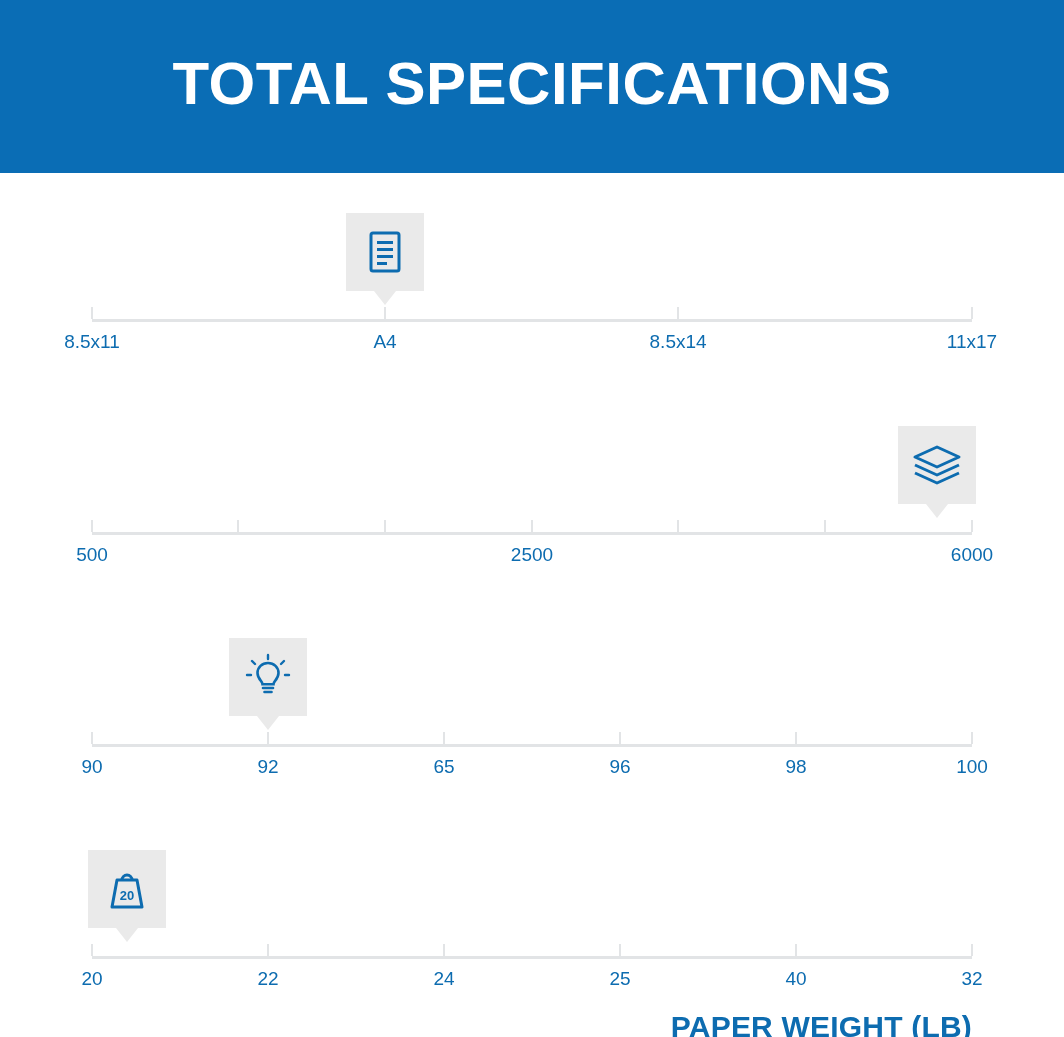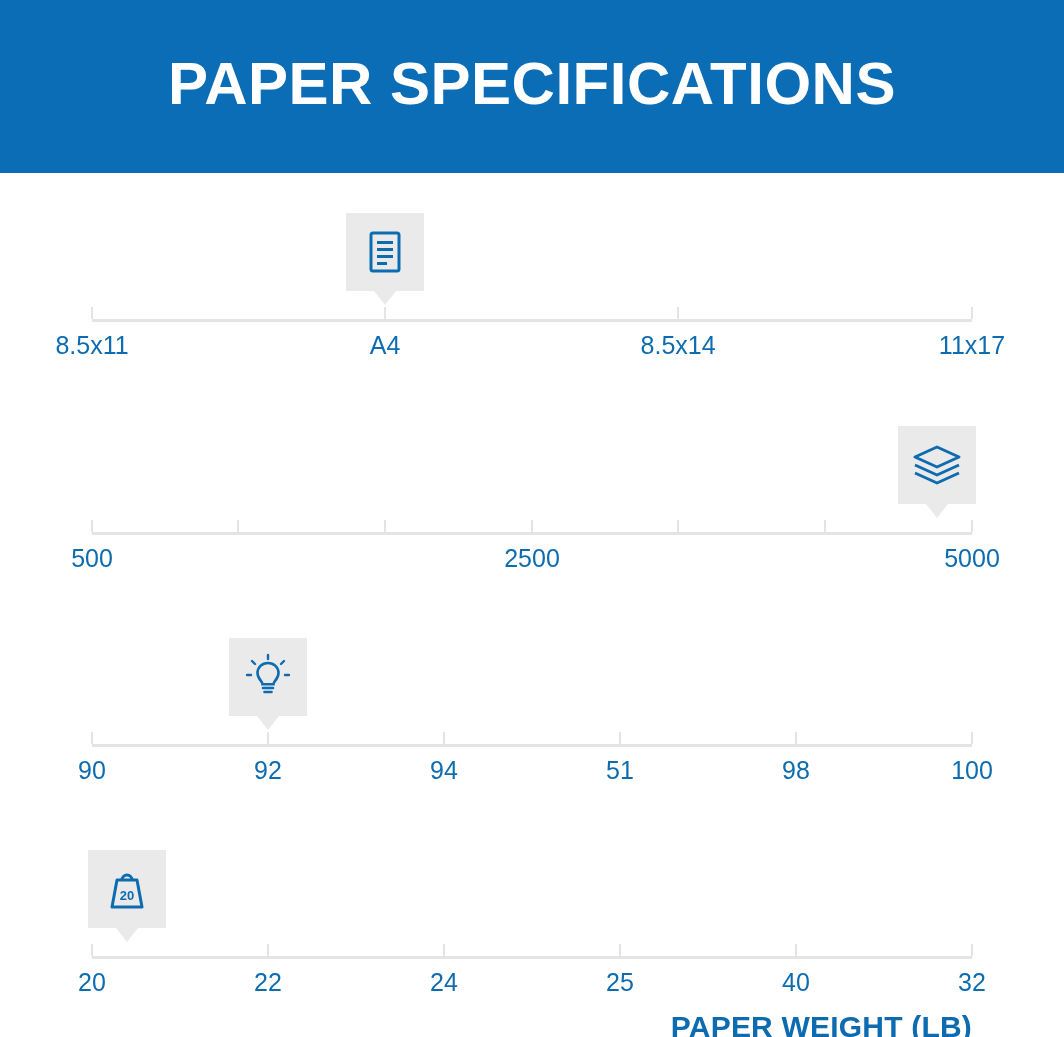--- a/index.html
+++ b/index.html
@@ -67,21 +67,21 @@
     top: -12px;
     width: 2px;
     height: 12px;
     background: #e2e4e6;
     transform: translateX(-1px);
   }
   .tick-label {
     position: absolute;
     top: 12px;
     transform: translateX(-50%);
-    font-size: 25px;
+    font-size: 19px;
     color: #0d6cb0;
     white-space: nowrap;
     font-weight: normal;
   }
 
   
   .marker {
     position: absolute;
     width: 78px;
     height: 78px;
@@ -114,21 +114,21 @@
     font-weight: bold;
     color: #0d6cb0;
     letter-spacing: 0.2px;
     white-space: nowrap;
   }
 </style>
 </head>
 <body>
 
 <div class="header">
-  <h1 class="header-title">PAPER SPECIFICATIONS</h1>
+  <h1 class="header-title">TOTAL SPECIFICATIONS</h1>
 </div>
 
 <div class="scales">
 
   <div class="scale-block" style="height:235px;">
 
     <div class="marker" style="left:calc(92px + 0.333*(1064px - 184px)); top:40px;">
       <span>
         <svg width="40" height="44" viewBox="0 0 40 44">
           <rect x="6" y="3" width="28" height="38" rx="2" fill="none" stroke="#0d6cb0" stroke-width="3"></rect>
@@ -170,21 +170,21 @@
       <div class="tick" style="left:0%"></div>
       <div class="tick" style="left:16.6%"></div>
       <div class="tick" style="left:33.3%"></div>
       <div class="tick" style="left:50%"></div>
       <div class="tick" style="left:66.6%"></div>
       <div class="tick" style="left:83.3%"></div>
       <div class="tick" style="left:100%"></div>
 
       <div class="tick-label" style="left:0%">500</div>
       <div class="tick-label" style="left:50%">2500</div>
-      <div class="tick-label" style="left:100%">5000</div>
+      <div class="tick-label" style="left:100%">6000</div>
     </div>
   </div>
 
   <div class="scale-block" style="height:212px;">
     <div class="marker" style="left:calc(92px + 0.20*(1064px - 184px)); top:18px;">
       <span>
         <svg width="48" height="48" viewBox="0 0 48 48">
           <path d="M24 10c-6 0-10.5 4.5-10.5 10 0 3.6 1.8 6 3.4 7.8 1.1 1.3 1.6 2.2 1.6 3.4h11c0-1.2 .5-2.1 1.6-3.4C32.7 26 34.5 23.6 34.5 20c0-5.5-4.5-10-10.5-10z" fill="none" stroke="#0d6cb0" stroke-width="2.6"></path>
           <line x1="19" y1="35" x2="29" y2="35" stroke="#0d6cb0" stroke-width="2.6" stroke-linecap="round"></line>
           <line x1="20.5" y1="39" x2="27.5" y2="39" stroke="#0d6cb0" stroke-width="2.6" stroke-linecap="round"></line>
@@ -201,22 +201,22 @@
     <div class="ticks" style="top:124px;">
       <div class="tick" style="left:0%"></div>
       <div class="tick" style="left:20%"></div>
       <div class="tick" style="left:40%"></div>
       <div class="tick" style="left:60%"></div>
       <div class="tick" style="left:80%"></div>
       <div class="tick" style="left:100%"></div>
 
       <div class="tick-label" style="left:0%">90</div>
       <div class="tick-label" style="left:20%">92</div>
-      <div class="tick-label" style="left:40%">94</div>
-      <div class="tick-label" style="left:60%">51</div>
+      <div class="tick-label" style="left:40%">65</div>
+      <div class="tick-label" style="left:60%">96</div>
       <div class="tick-label" style="left:80%">98</div>
       <div class="tick-label" style="left:100%">100</div>
     </div>
   </div>
 
   <div class="scale-block" style="height:205px;">
     <div class="marker" style="left:calc(92px + 0.0*(1064px - 184px) + 35px); top:18px;">
       <span>
         <svg width="52" height="52" viewBox="0 0 52 52">
           <path d="M16 17 L36 17 L41 44 L11 44 Z" fill="none" stroke="#0d6cb0" stroke-width="3" stroke-linejoin="round"></path>

